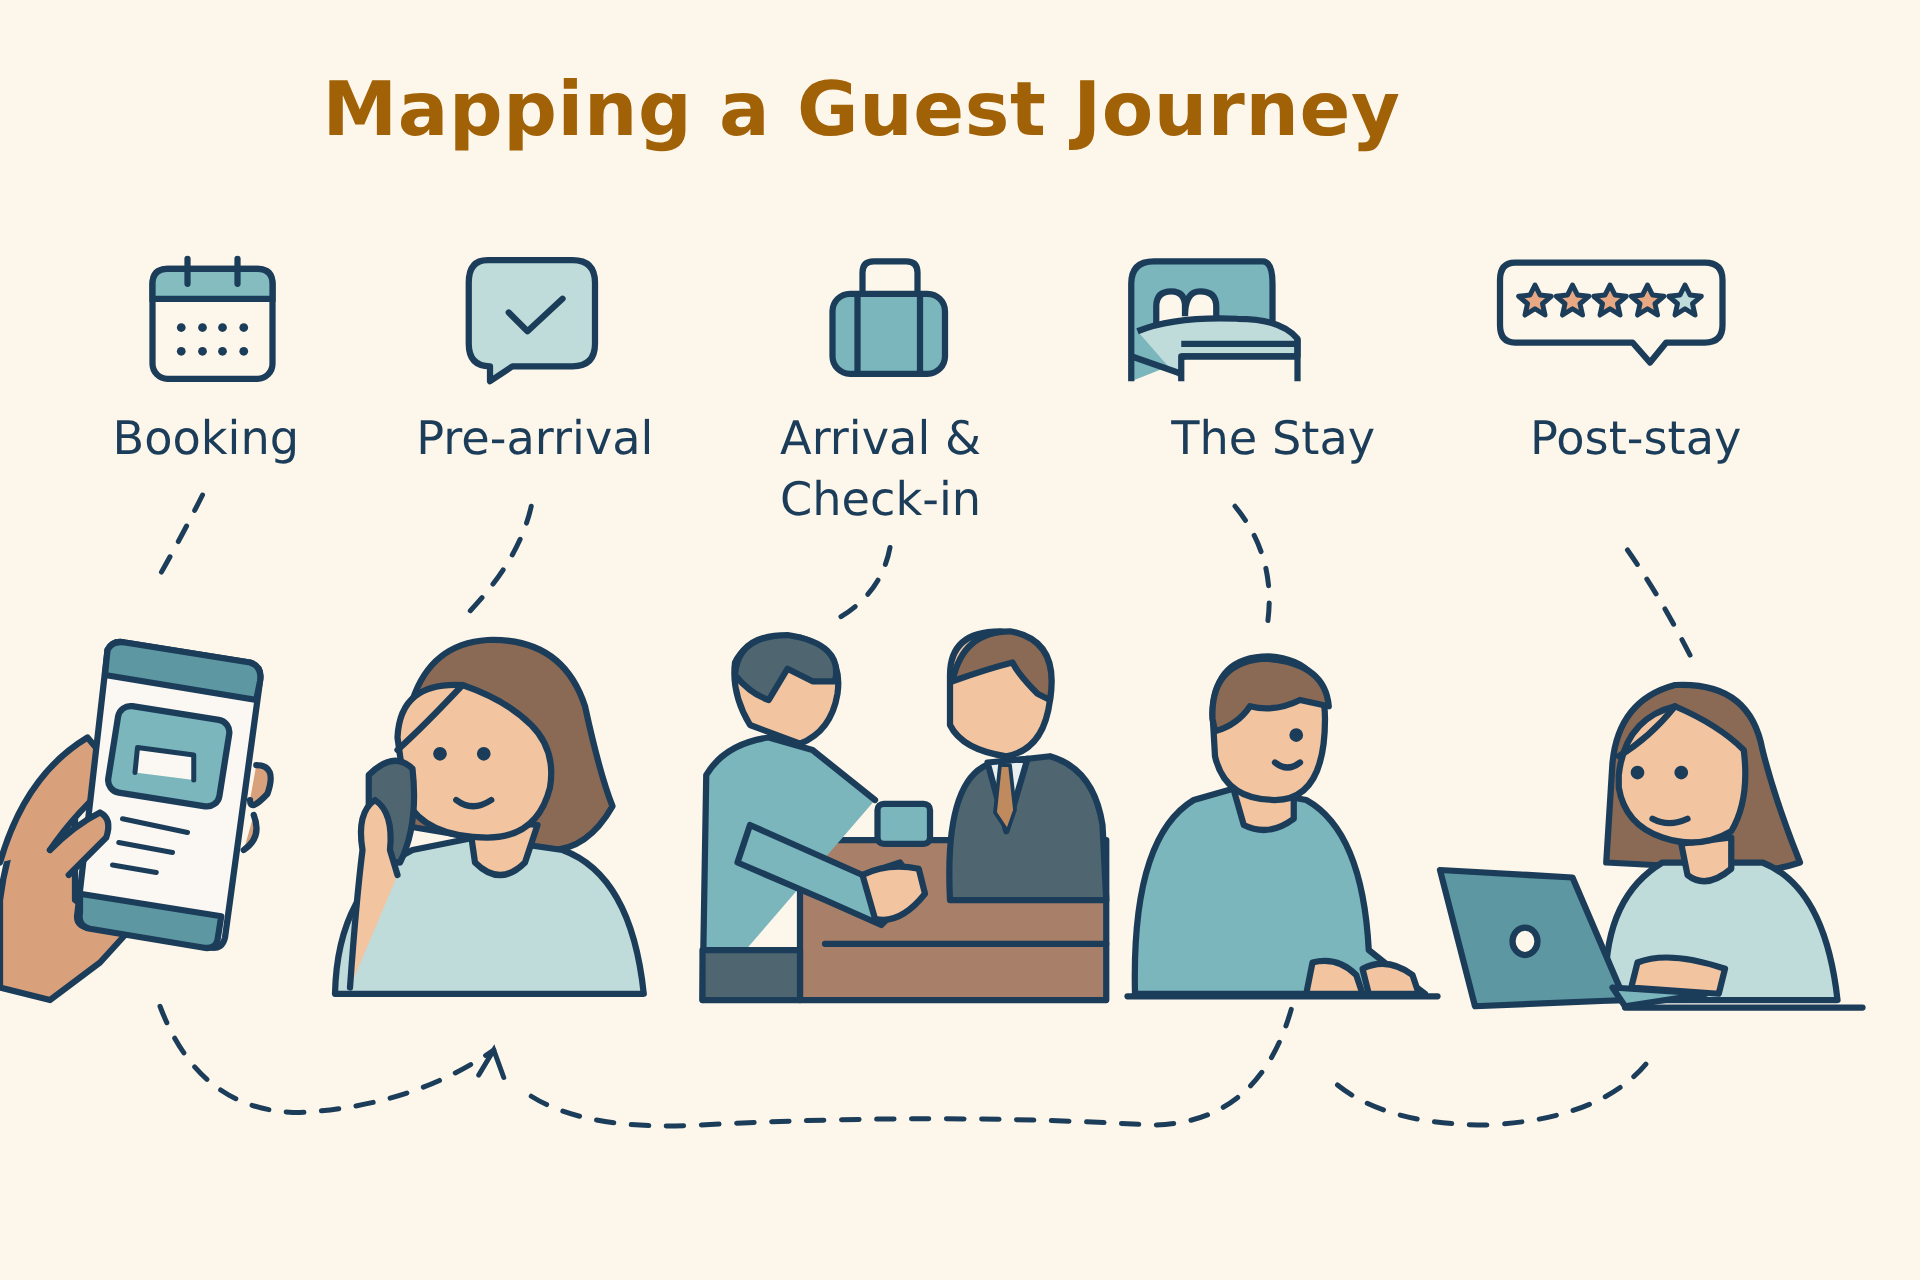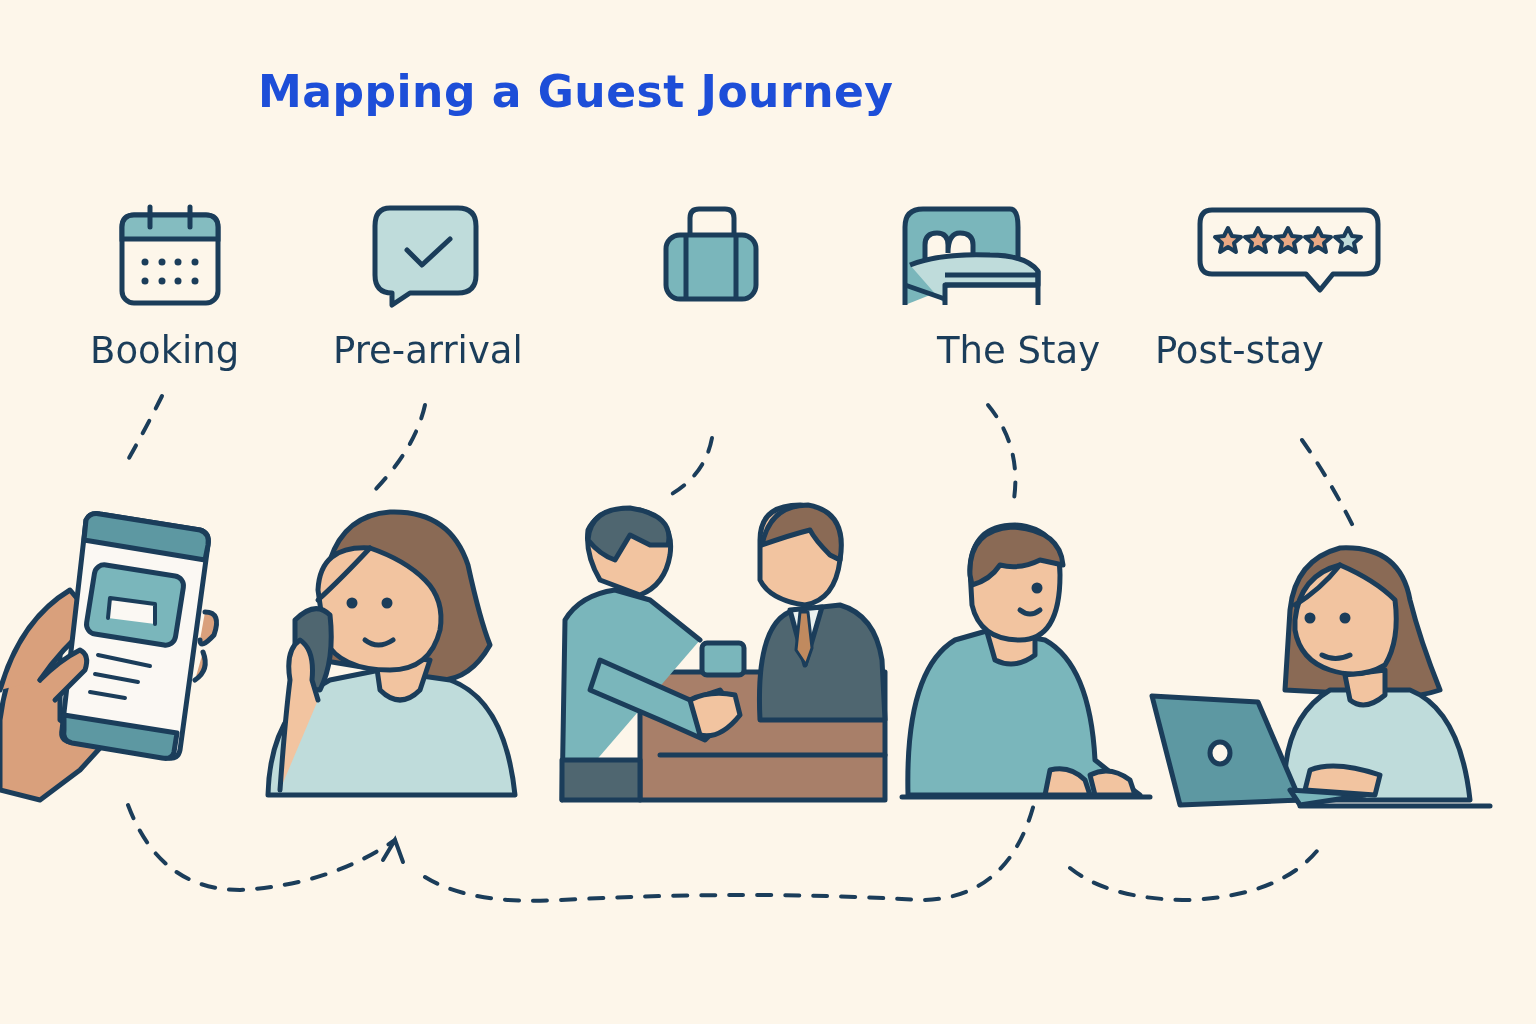--- a/index.html
+++ b/index.html
@@ -1,18 +1,18 @@
 <!DOCTYPE html>
 <html><head>
 <meta charset="utf-8">
 <style>
   html,body{margin:0;padding:0;}
   body{width:1536px;height:1024px;background:#fdf6ea;position:relative;overflow:hidden;font-family:"DejaVu Sans","Liberation Sans",sans-serif;color:#1b3d5a;}
-  .title{position:absolute;left:258px;top:70px;font-size:44px;font-weight:bold;letter-spacing:0.5px;color:#1d4ed8;white-space:nowrap;line-height:1;}
-  .label{position:absolute;font-size:37px;text-align:right;line-height:49px;color:#1b3d5a;white-space:nowrap;}
+  .title{position:absolute;left:258px;top:58px;font-size:60px;font-weight:bold;letter-spacing:0.5px;color:#a16207;white-space:nowrap;line-height:1;}
+  .label{position:absolute;font-size:37px;text-align:left;line-height:49px;color:#1b3d5a;white-space:nowrap;}
   .icon{position:absolute;}
   svg{overflow:visible;}
   .ill{position:absolute;left:0;top:0;}
 </style>
 </head>
 <body>
 
 <div class="title">Mapping a Guest Journey</div>
 
 <svg class="icon" style="left:110px;top:203px" width="140" height="100" viewBox="0 0 140 100">
@@ -61,23 +61,25 @@
     <polygon points="60,20 64,28 73,29 66,35 68,44 60,39 52,44 54,35 47,29 56,28" fill="#e8a884"></polygon>
     <polygon points="90,20 94,28 103,29 96,35 98,44 90,39 82,44 84,35 77,29 86,28" fill="#e8a884"></polygon>
     <polygon points="120,20 124,28 133,29 126,35 128,44 120,39 112,44 114,35 107,29 116,28" fill="#e8a884"></polygon>
     <polygon points="150,20 154,28 163,29 156,35 158,44 150,39 142,44 144,35 137,29 146,28" fill="#bfdcdb"></polygon>
   </g>
 </svg>
 
 <div class="label" style="left:90px;top:326px"><span>Booking</span></div>
 <div class="label" style="left:333px;top:326px"><span>Pre-arrival</span></div>
 <div class="label" style="left:624px;top:326px;width:180px">
+  <div>Arrival &amp;</div>
+  <div>Check-in</div>
 </div>
 <div class="label" style="left:937px;top:326px"><span>The Stay</span></div>
-<div class="label" style="left:1124px;top:326px;width:200px">
+<div class="label" style="left:1224px;top:326px;width:200px">
   <div>Post-stay</div>
 </div>
 
 <svg class="ill" width="1536" height="1024" viewBox="0 0 1536 1024">
   <g fill="none" stroke="#1b3d5a" stroke-width="4" stroke-linecap="round" stroke-dasharray="14 14">
     <path d="M162 396 Q145 430 125 465"></path>
     <path d="M425 405 Q415 450 370 495"></path>
     <path d="M712 438 Q705 475 670 495"></path>
     <path d="M988 405 Q1025 450 1012 510"></path>
     <path d="M1302 440 Q1330 480 1355 530"></path>

